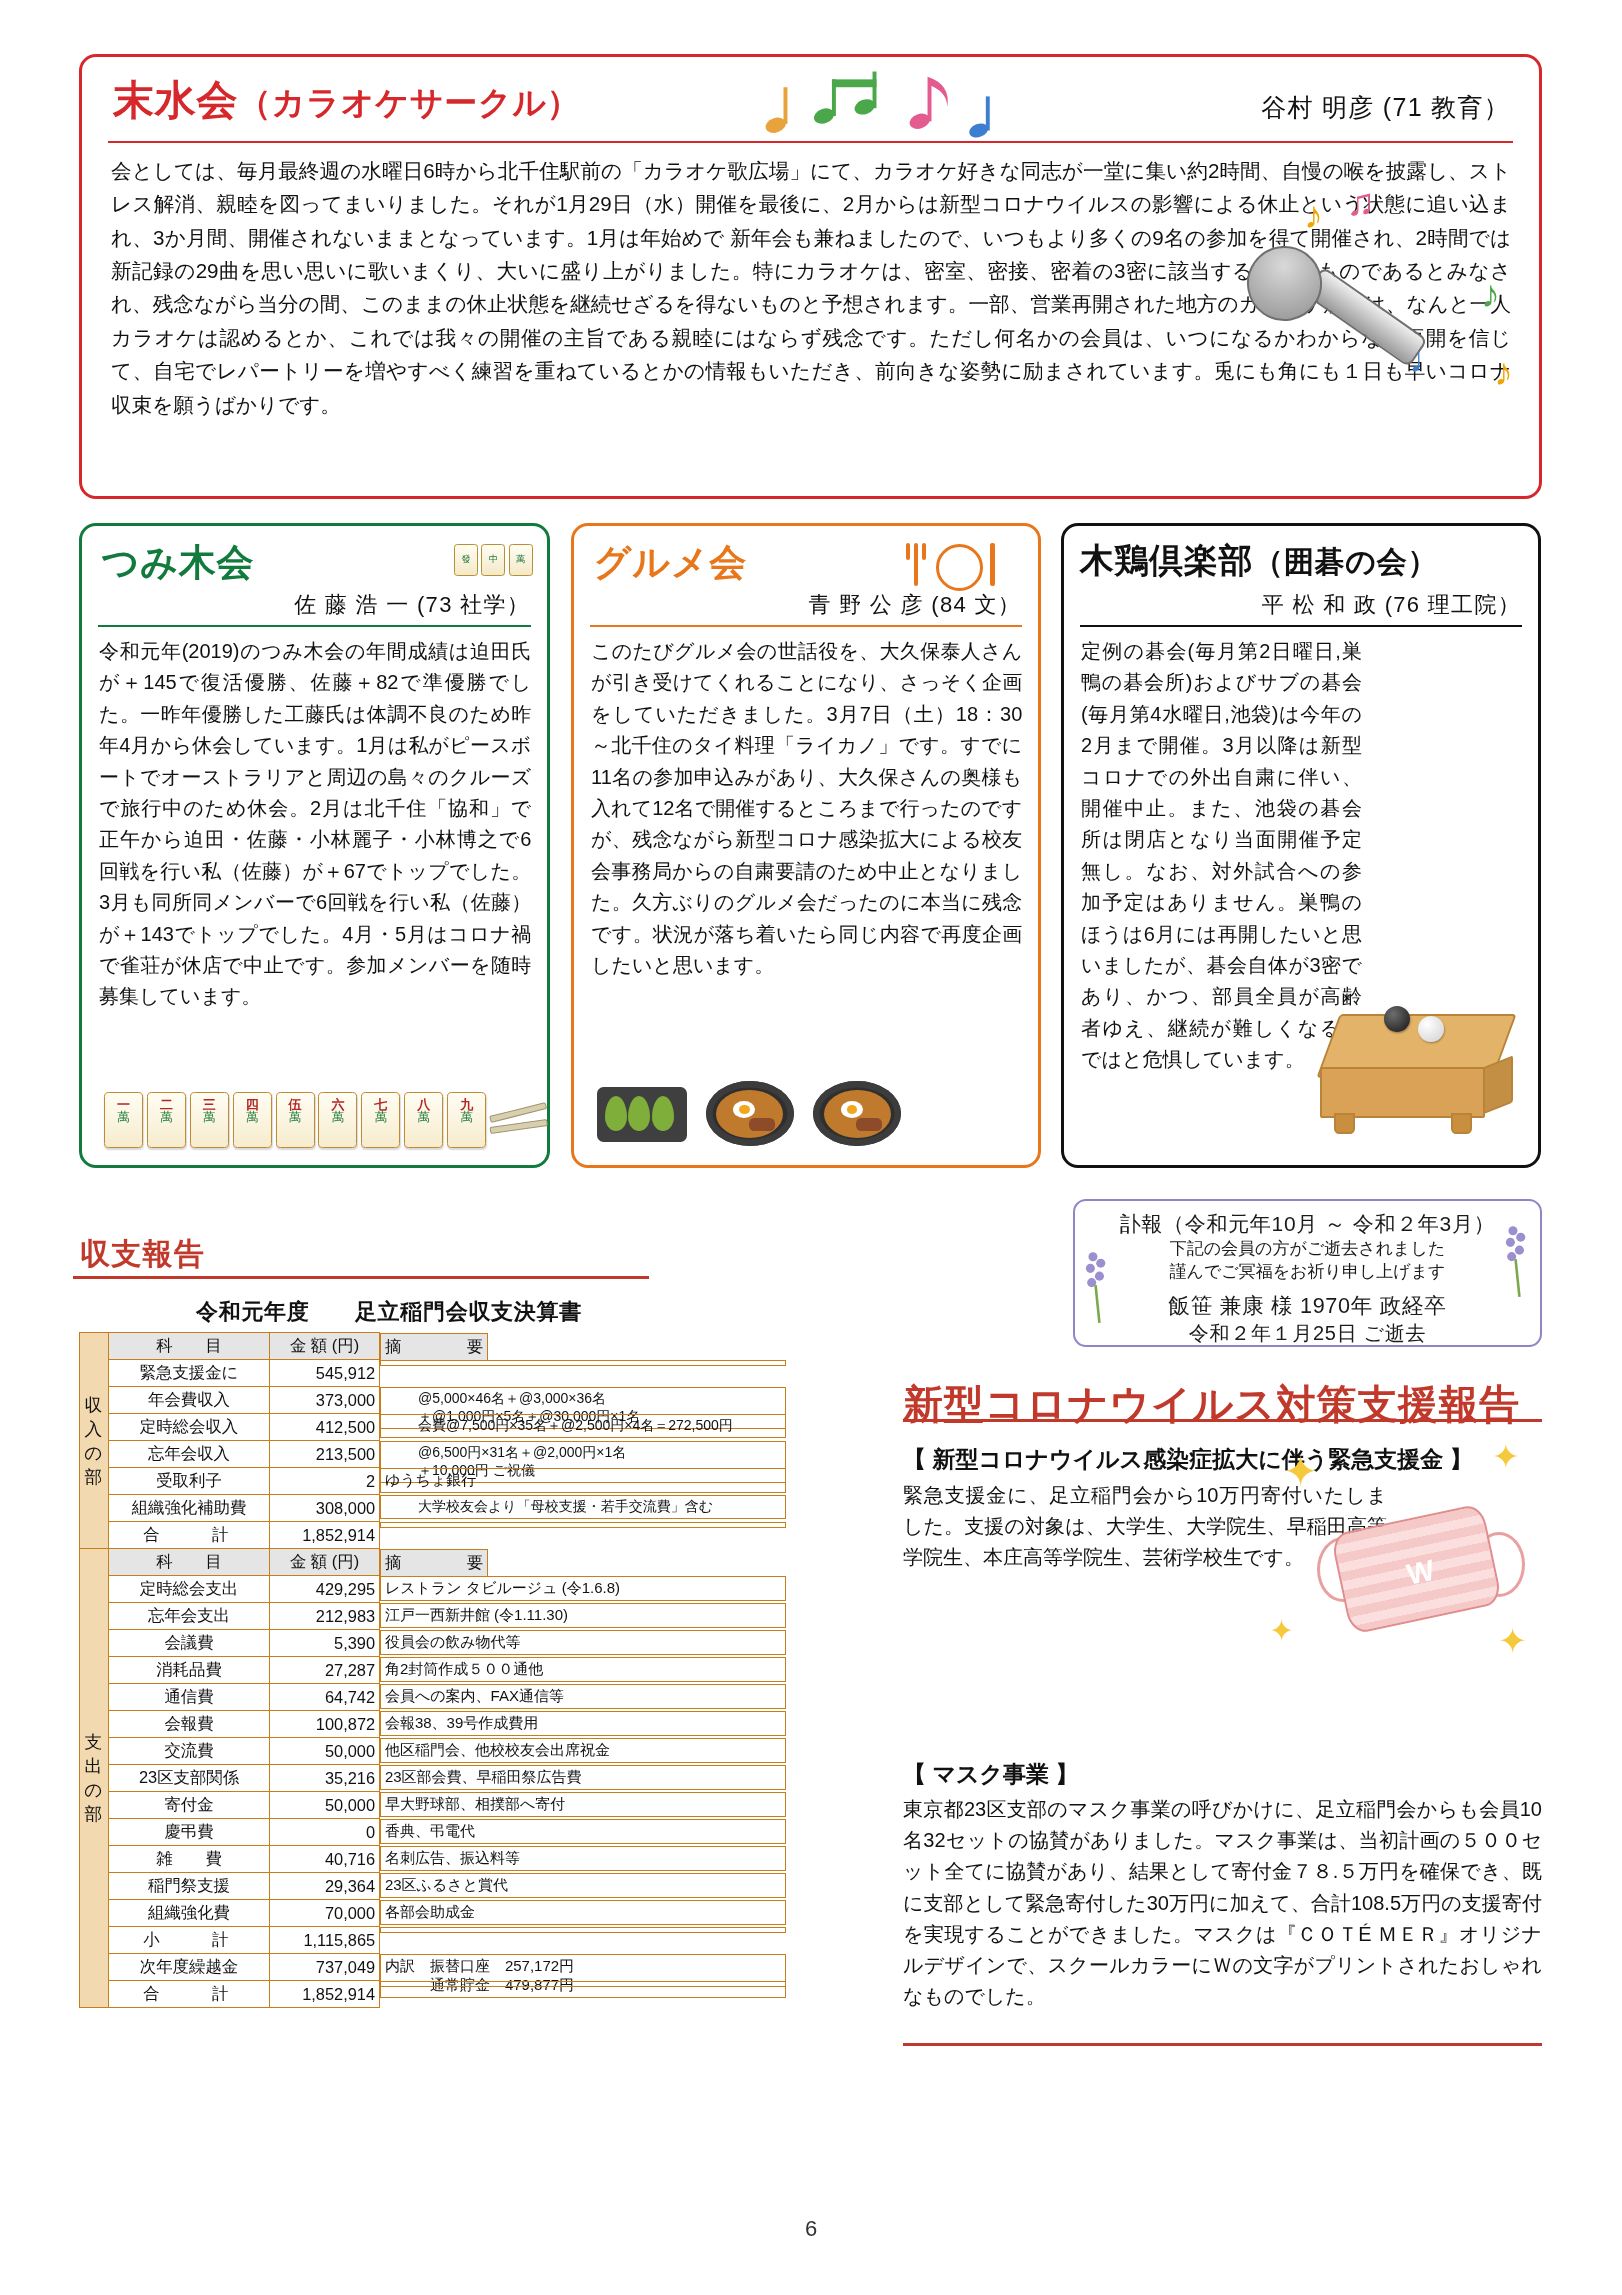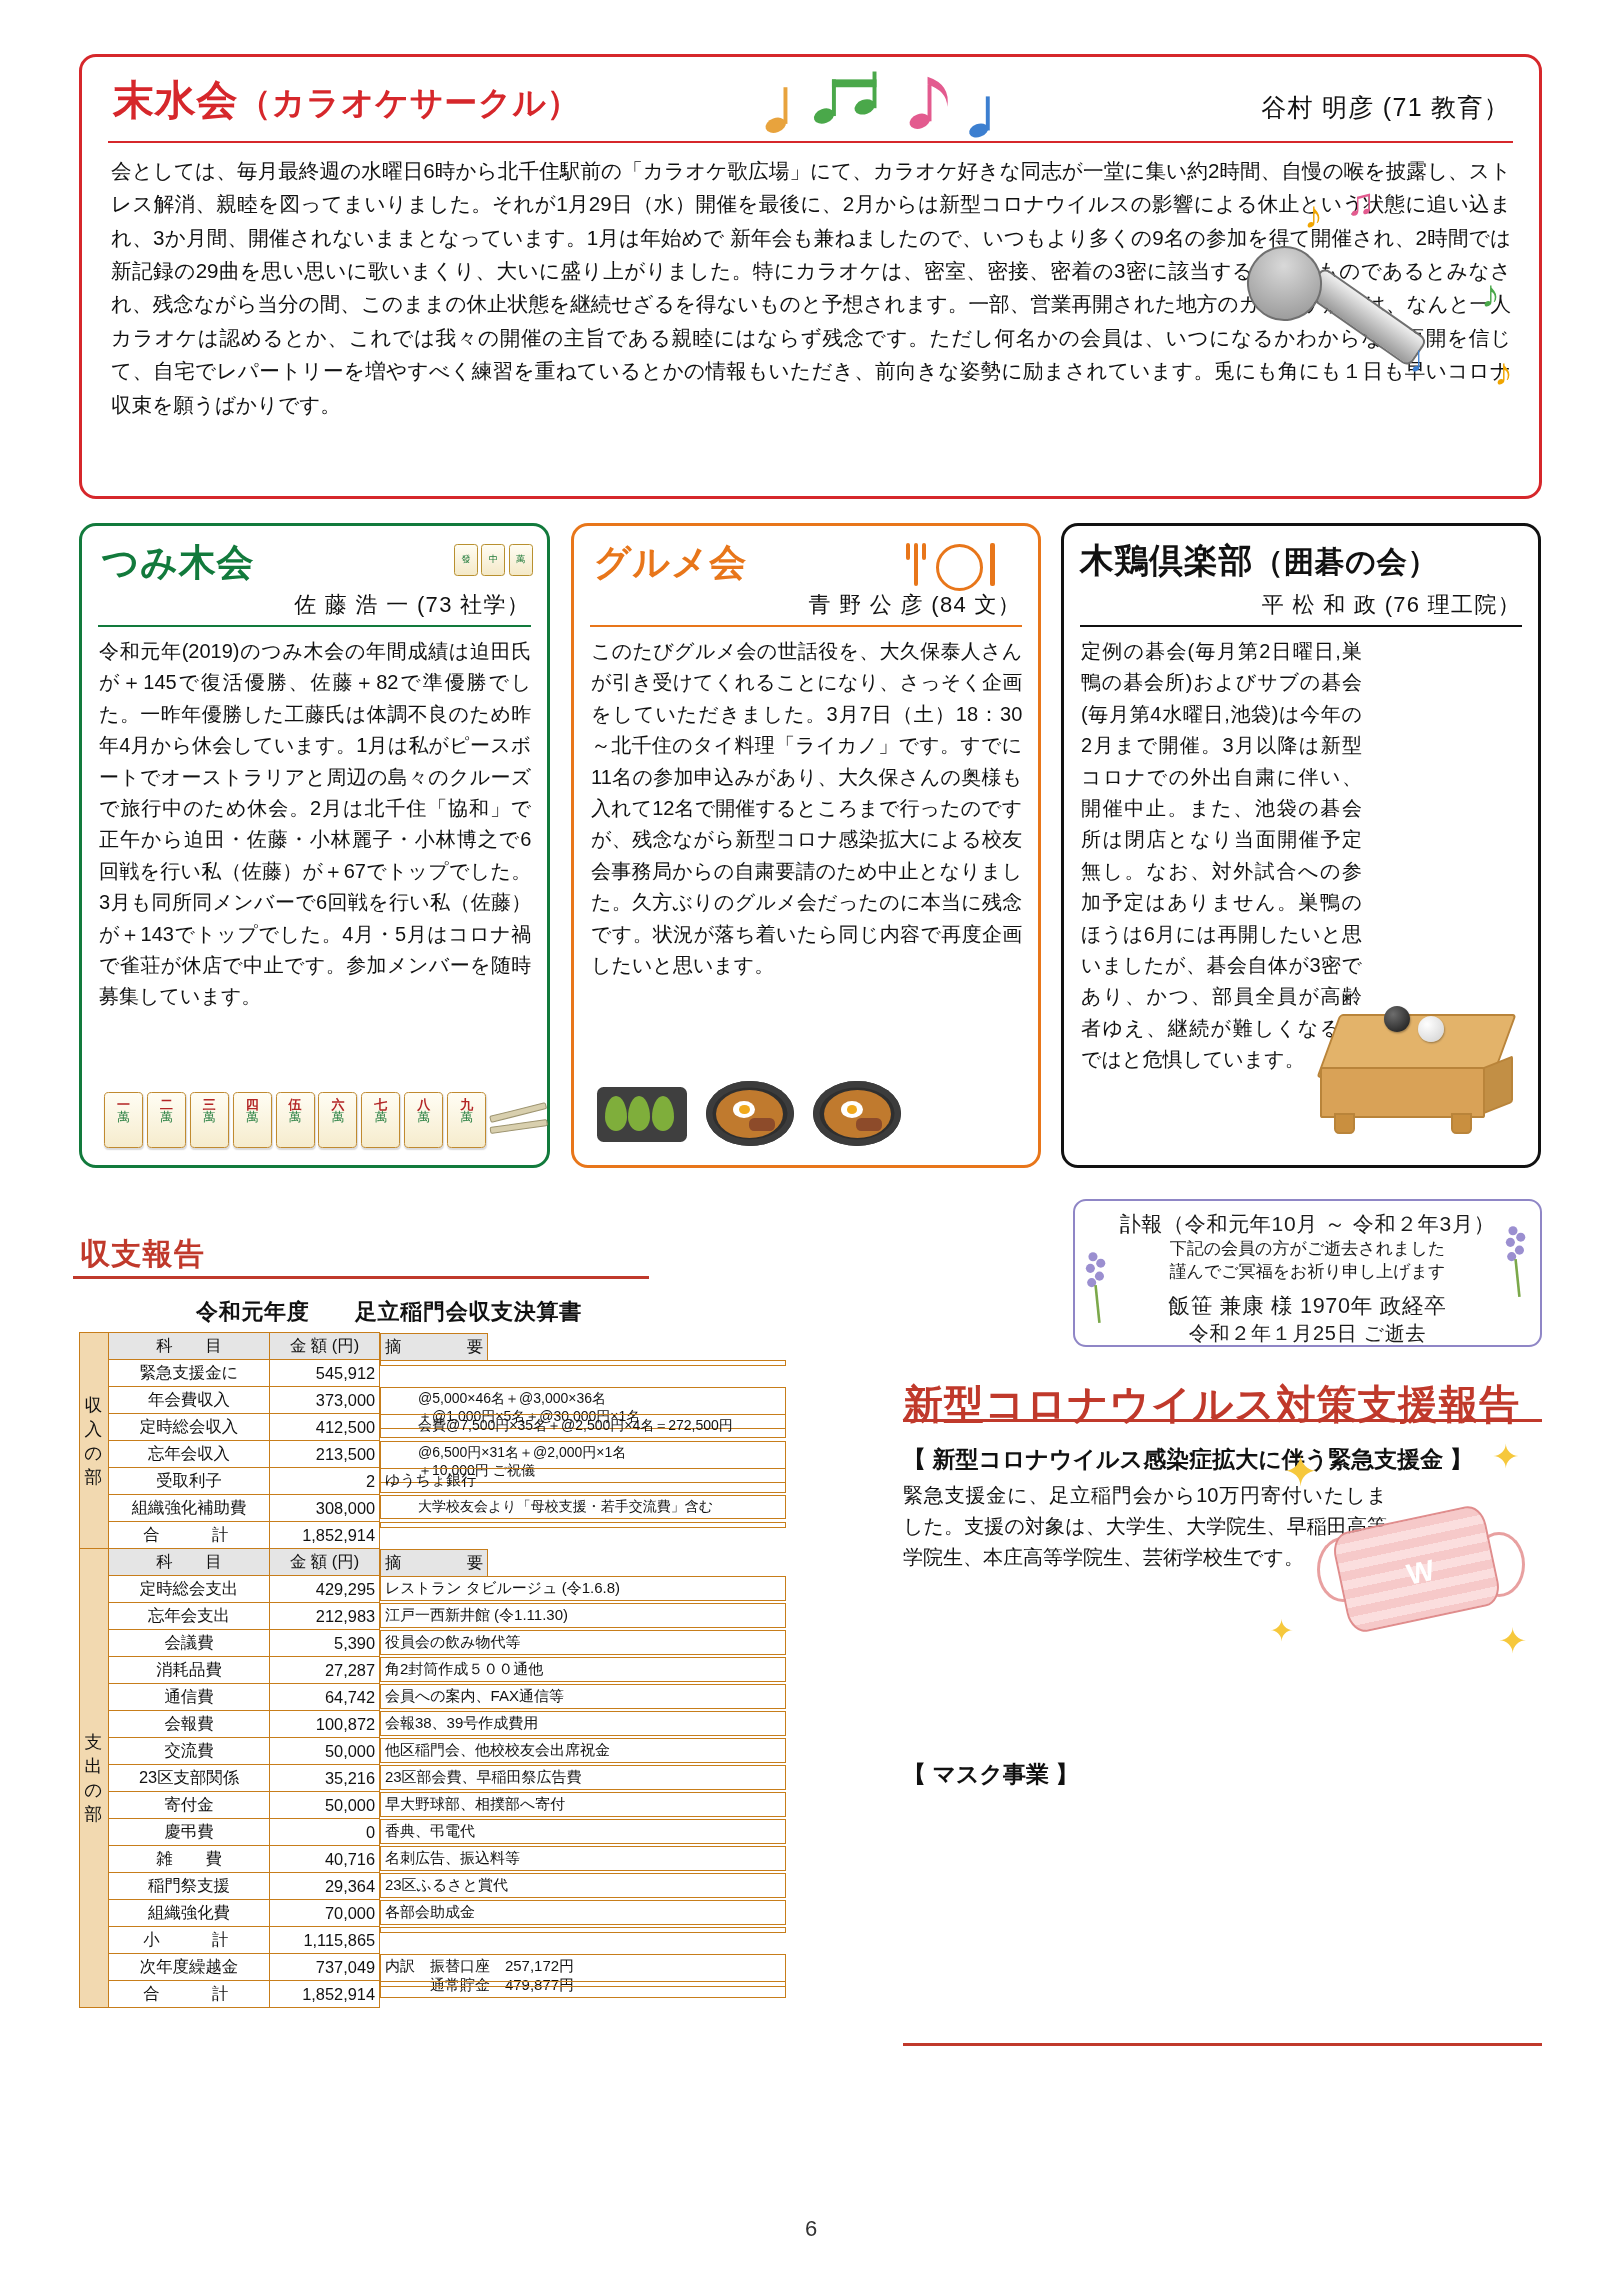--- a/index.html
+++ b/index.html
@@ -765,20 +765,21 @@
           <td class="note"></td>
         </tr>
     </tbody>
   </table>
 
   <div id="covid-title">新型コロナウイルス対策支援報告</div>
   <div id="covid-rule"></div>
   <div class="covid-head" id="covid-h1">【 新型コロナウイルス感染症拡大に伴う緊急支援金 】</div>
   <div class="covid-body" id="covid-b1">緊急支援金に、足立稲門会から10万円寄付いたしました。支援の対象は、大学生、大学院生、早稲田高等学院生、本庄高等学院生、芸術学校生です。</div>
   <div class="covid-head" id="covid-h2">【 マスク事業 】</div>
+  <div class="covid-body" id="covid-b2">東京都23区支部のマスク事業の呼びかけに、足立稲門会からも会員10名32セットの協賛がありました。マスク事業は、当初計画の５００セット全てに協賛があり、結果として寄付金７８.５万円を確保でき、既に支部として緊急寄付した30万円に加えて、合計108.5万円の支援寄付を実現することができました。マスクは『ＣＯＴÉ ＭＥＲ』オリジナルデザインで、スクールカラーにＷの文字がプリントされたおしゃれなものでした。</div>
   <div id="covid-bottom-rule"></div>
 
   <div id="mask">
     <div class="strap l"></div>
     <div class="strap r"></div>
     <div class="body"></div>
     <div class="w">W</div>
   </div>
   <span class="spark" style="left:1283px; top:1451px;">✦</span>
   <span class="spark" style="left:1492px; top:1440px; font-size:33px;">✦</span>

